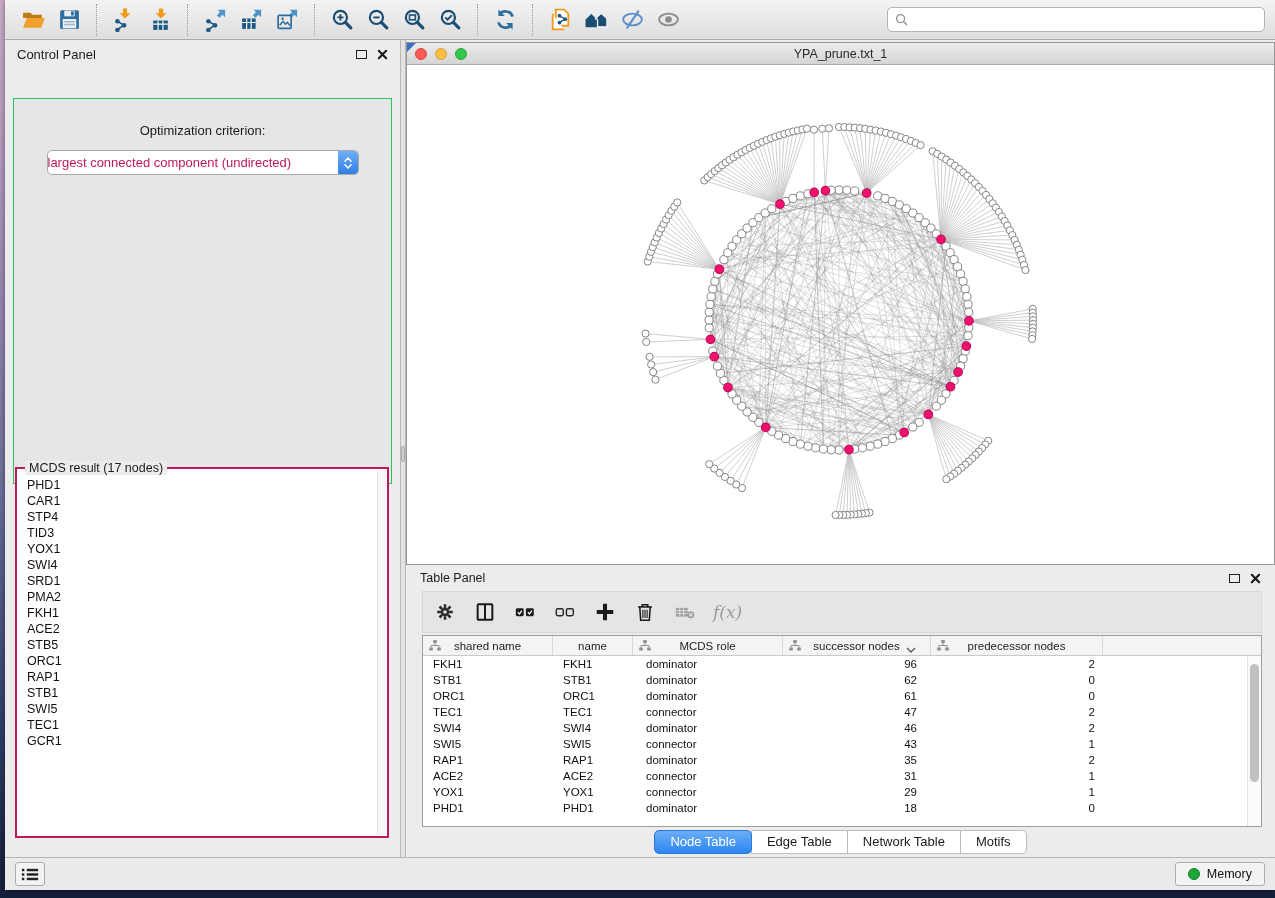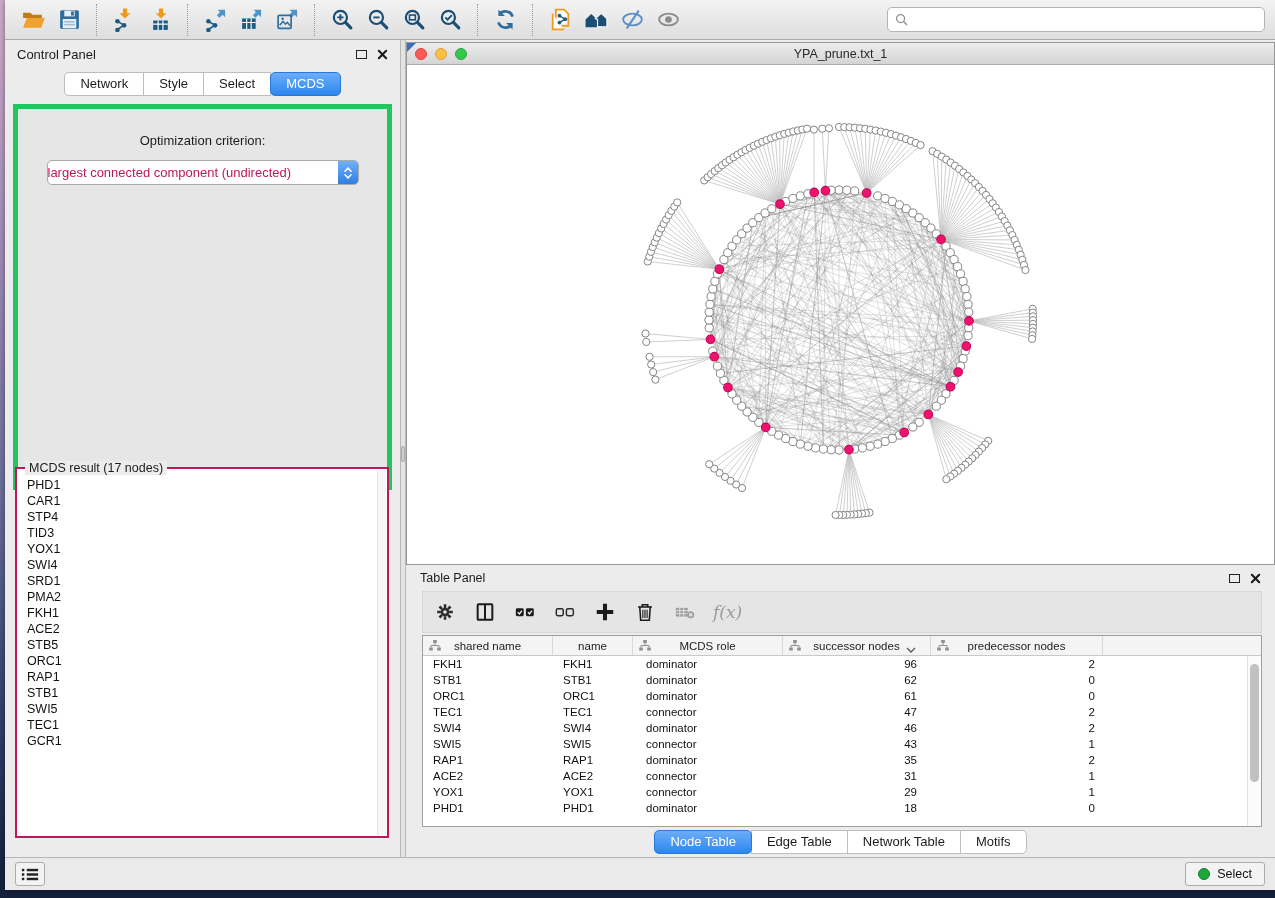--- a/index.html
+++ b/index.html
@@ -30,21 +30,21 @@
   .control-panel { width:395px; flex:0 0 395px; background:#ececec; position:relative; }
   .cp-title-row { height:28px; display:flex; align-items:center; padding:0 12px; font-size:13px; color:#1c1c1c; }
   .win-icons { margin-left:auto; display:flex; align-items:center; gap:10px; }
   .float-icon { width:11px; height:9px; border:1.6px solid #222; display:inline-block; }
   .close-icon svg { width:11px; height:11px; display:block; }
   .cp-tabs { height:30px; display:flex; justify-content:center; align-items:flex-end; padding-bottom:2px; }
   .seg-tab { background:#fff; border:1px solid #bdbdbd; font-size:13px; color:#1c1c1c; padding:3px 15px 4px; margin-left:-1px; position:relative; }
   .seg-tab:first-child { border-radius:5px 0 0 5px; margin-left:0; }
   .seg-tab:last-child { border-radius:0 5px 5px 0; }
   .seg-tab.active { background:linear-gradient(#6cadf8,#2c87ef); border-color:#2a79d8; color:#fff; border-radius:5px; z-index:2; }
-  .cp-body { position:absolute; left:8px; right:8px; top:64px; height:386px; background:#e6e6e6; border:5px solid #22c55e; }
+  .cp-body { position:absolute; left:8px; right:8px; top:58px; height:386px; background:#e6e6e6; border:1px solid #22c55e; }
   .opt-label { text-align:center; font-size:13px; color:#1c1c1c; margin-top:24px; }
   .dropdown { width:312px; height:25px; margin:12px auto 0; background:#fff; border:1px solid #a9a9a9; border-radius:5px;
     display:flex; align-items:center; overflow:hidden; }
   .dropdown .dd-value { flex:1; text-align:left; font-size:13px; color:#be185d; }
   .dd-stepper { width:20px; height:25px; background:linear-gradient(#73b2f9,#2d7ce2); border-radius:0 4px 4px 0;
     display:flex; align-items:center; justify-content:center; }
   .dd-stepper svg { width:10px; height:16px; }
   .btn-row { display:flex; justify-content:center; gap:14px; margin-top:12px; }
   .push-btn { height:25px; padding:0 17px; background:#fff; border:1px solid #a9a9a9; border-radius:5px; font-size:13px; color:#111;
     font-family:"Liberation Sans",sans-serif; }
@@ -269,26 +269,20 @@
         <span>Control Panel</span>
         <span class="win-icons">
           <span class="float-icon"></span>
           <span class="close-icon">
               <svg viewBox="0 0 12 12">
                 <path d="M2 2l8 8M10 2l-8 8" stroke="#1b1b1b" stroke-width="2.3" stroke-linecap="round"></path>
               </svg>
             </span>
         </span>
       </div>
-      <div class="cp-tabs" id="cp-tabs">
-          <div class="seg-tab">Network</div>
-          <div class="seg-tab">Style</div>
-          <div class="seg-tab">Select</div>
-          <div class="seg-tab active">MCDS</div>
-        </div>
       <div class="cp-body">
         <div class="opt-label">Optimization criterion:</div>
         <div class="dropdown">
           <span class="dd-value">largest connected component (undirected)</span>
           <span class="dd-stepper">
             <svg viewBox="0 0 10 16">
                 <path d="M2 6.2L5 3l3 3.2" fill="none" stroke="#fff" stroke-width="1.6" stroke-linecap="round" stroke-linejoin="round"></path>
                 <path d="M2 9.8L5 13l3-3.2" fill="none" stroke="#fff" stroke-width="1.6" stroke-linecap="round" stroke-linejoin="round"></path>
               </svg>
           </span>
@@ -1309,16 +1303,16 @@
             <rect x="1" y="6.5" width="3" height="3"></rect>
             <rect x="1" y="12" width="3" height="3"></rect>
             <rect x="7" y="1" width="14" height="3"></rect>
             <rect x="7" y="6.5" width="14" height="3"></rect>
             <rect x="7" y="12" width="14" height="3"></rect>
           </g>
         </svg>
     </span>
     <button class="memory-btn">
       <span class="mem-dot"></span>
-      <span>Select</span>
+      <span>Memory</span>
     </button>
   </div>
 </div>
 
 </body></html>

